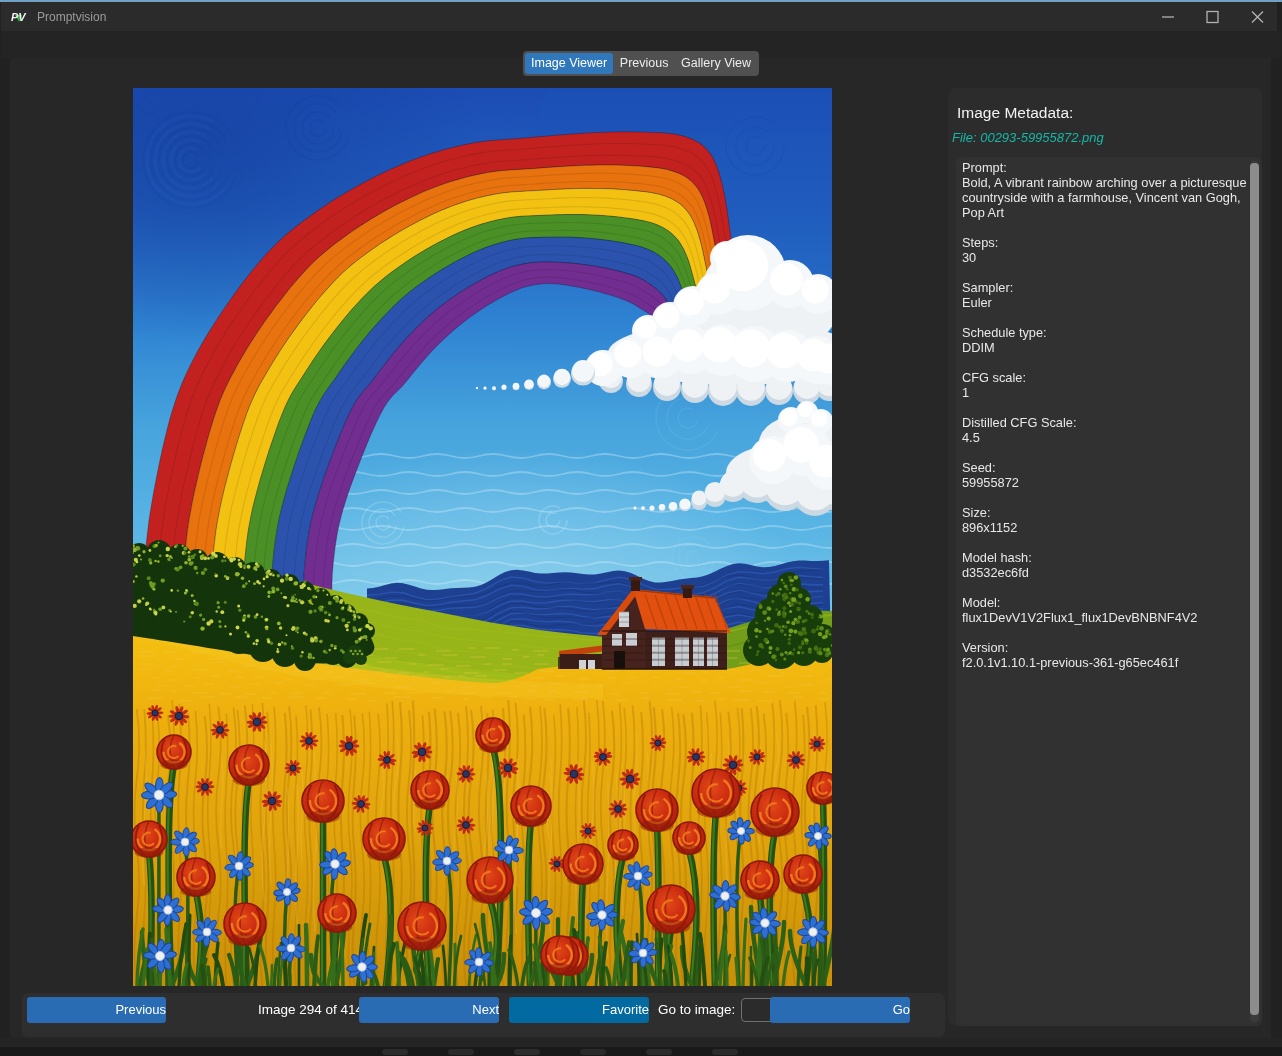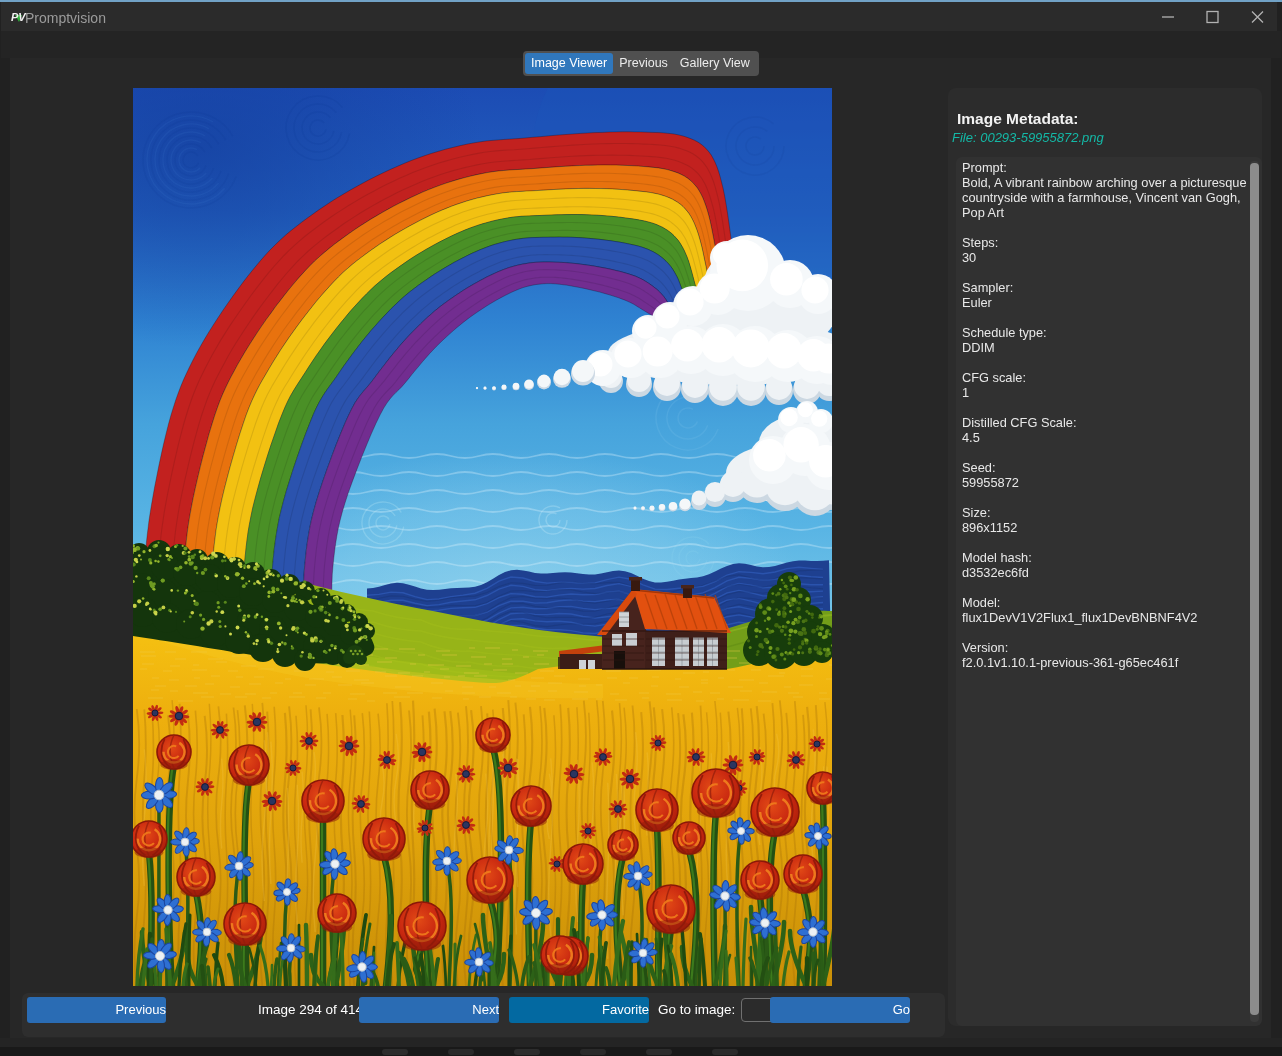--- a/index.html
+++ b/index.html
@@ -1,26 +1,26 @@
 <!DOCTYPE html>
 <html><head><meta charset="utf-8">
 <style>
 *{margin:0;padding:0;box-sizing:border-box}
 html,body{width:1282px;height:1056px;background:#212121;font-family:"Liberation Sans",sans-serif;overflow:hidden;position:relative}
 .topline{position:absolute;left:0;top:0;width:1282px;height:2px;background:#71a2c6}
 .titlebar{position:absolute;left:1px;top:2px;width:1276px;height:29px;background:#2b2b2b}
-.apptitle{position:absolute;left:24px;top:8px;font-size:14px;color:#9b9b9b}
+.apptitle{position:absolute;left:36px;top:8px;font-size:12px;color:#9b9b9b}
 .winbtn{position:absolute;top:0;height:29px;width:45px}
 .strip{position:absolute;left:1px;top:31px;width:1280px;height:27px;background:#242424}
 .panel{position:absolute;left:10px;top:58px;width:1261px;height:980px;background:#272727}
-.tabs{position:absolute;left:523px;top:51px;width:236px;height:25px;background:#505050;border-radius:4px;display:flex;align-items:center;justify-content:flex-start;padding:2px;z-index:5}
+.tabs{position:absolute;left:523px;top:51px;width:236px;height:25px;background:#505050;border-radius:4px;display:flex;align-items:center;justify-content:space-between;padding:2px;z-index:5}
 .tab{font-size:12.5px;color:#ececec;padding:2px 6px;border-radius:3px;line-height:17px;white-space:nowrap}
 .tab.sel{background:#3077bc;color:#fff}
 .card{position:absolute;left:948px;top:88px;width:314px;height:938px;background:#2c2c2c;border-radius:8px}
-.mtitle{position:absolute;left:9px;top:22px;font-size:15.5px;font-weight:bold;color:#f2f2f2}
+.mtitle{position:absolute;left:9px;top:16px;font-size:15.5px;font-weight:normal;color:#f2f2f2}
 .mfile{position:absolute;left:4px;top:42px;font-size:13px;font-style:italic;color:#14b8a6}
 .minner{position:absolute;left:8px;top:69px;width:306px;height:869px;background:#313131;border-radius:6px}
 .mtext{position:absolute;left:6px;top:3px;width:292px;font-size:12.8px;line-height:15px;color:#e8e8e8;white-space:nowrap}
 .sbtrack{position:absolute;right:3px;top:4px;width:9px;height:861px;background:#3a3a3a;border-radius:4px}
 .sbthumb{position:absolute;left:0;top:2px;width:9px;height:852px;background:#8c8c8c;border-radius:4px}
 .bbar{position:absolute;left:22px;top:993px;width:923px;height:44px;background:#2e2e2e;border-radius:6px}
 .btn{position:absolute;top:4px;height:26px;border-radius:3px;color:#fff;font-size:13px;text-align:right;line-height:26px}
 .blue{background:#2a6cb4}
 .orange{background:#0369a1}
 .btext{position:absolute;top:4px;height:26px;color:#fff;font-size:13.5px;line-height:26px;text-align:right;white-space:nowrap}

